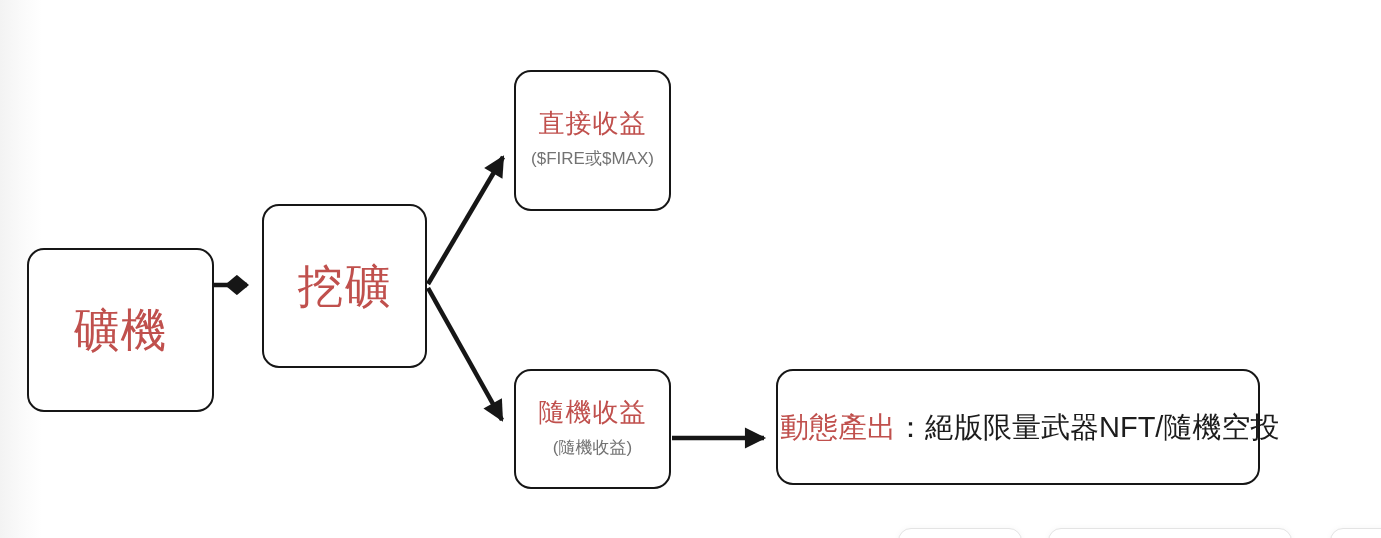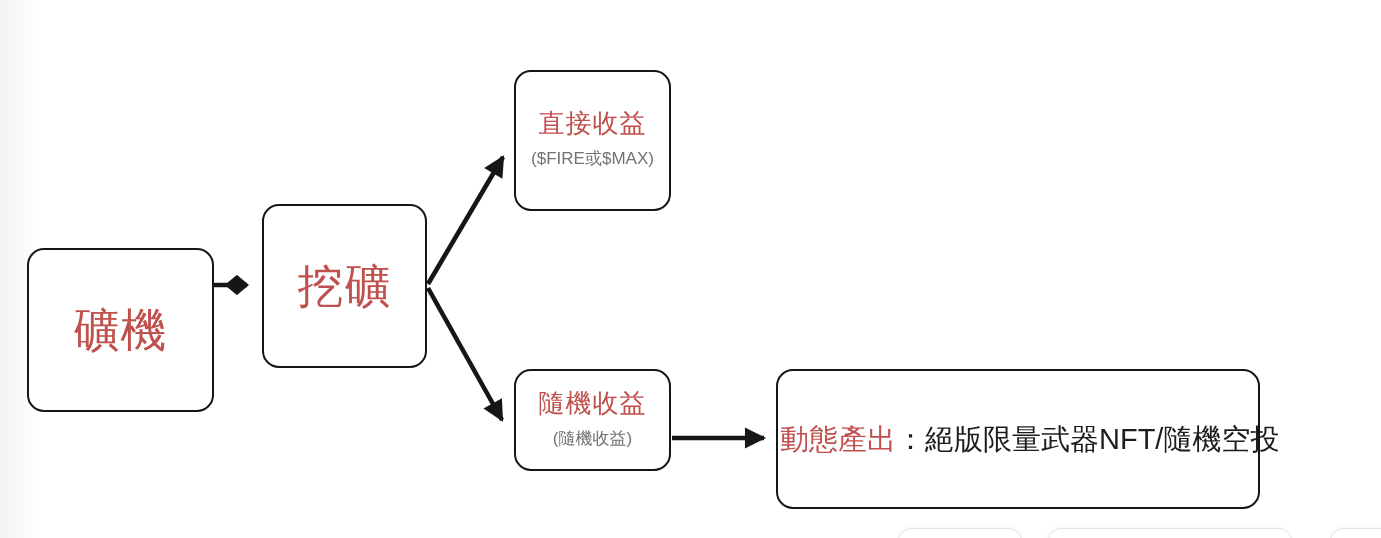--- a/index.html
+++ b/index.html
@@ -18,22 +18,22 @@
   .node { position:absolute; background:#ffffff; border:2.5px solid #161616; border-radius:17px;
           display:flex; flex-direction:column; align-items:center; justify-content:center;
           text-align:center; color:#1c1c1c; }
   .node-title-xl { font-size:46px; line-height:1.15; color:#c0504d; letter-spacing:1px; }
   .node-title-md { font-size:26px; line-height:1.2; color:#c0504d; letter-spacing:1px; }
   .node-sub { font-size:17px; line-height:1.55; color:#737373; margin-top:7px; }
 
   .n-miner  { left:27px;  top:204px; width:187px; height:164px;margin-top:44px; }
   .n-mining { left:262px; top:204px; width:165px; height:164px; }
   .n-direct { left:514px; top:70px;  width:157px; height:141px; }
-  .n-random { left:514px; top:369px; width:157px; height:102px; }
-  .n-dynamic{ left:776px; top:369px; width:484px; height:140px;
+  .n-random { left:514px; top:369px; width:157px; height:120px; }
+  .n-dynamic{ left:776px; top:369px; width:484px; height:116px;
               flex-direction:row; justify-content:flex-start; align-items:center;
               padding-left:2px; text-align:center; }
   .n-miner .node-sub, .n-mining .node-sub { padding:0 10px; }
   .dyn-line { font-size:29px; line-height:1.2; white-space:nowrap; }
   .dyn-red   { color:#c0504d; }
   .dyn-black { color:#1c1c1c; }
 
   
   .peek-card { position:absolute; top:528px; height:26px; background:#ffffff;
                border:1.5px solid #e4e4e4; border-radius:13px;

